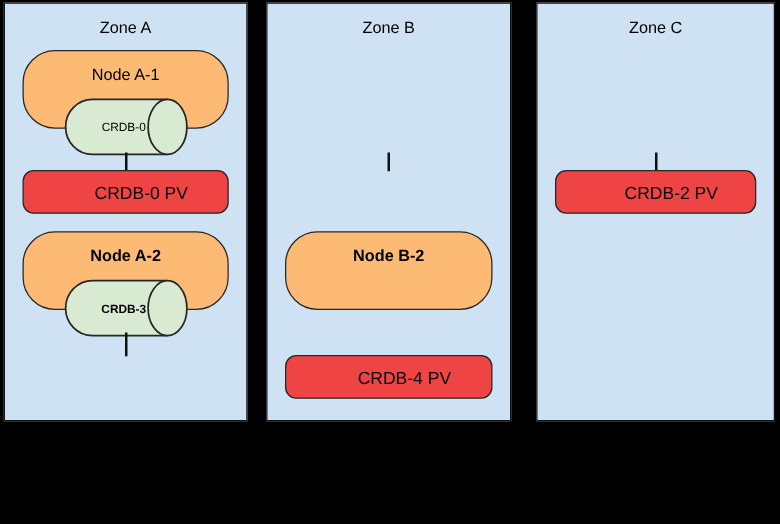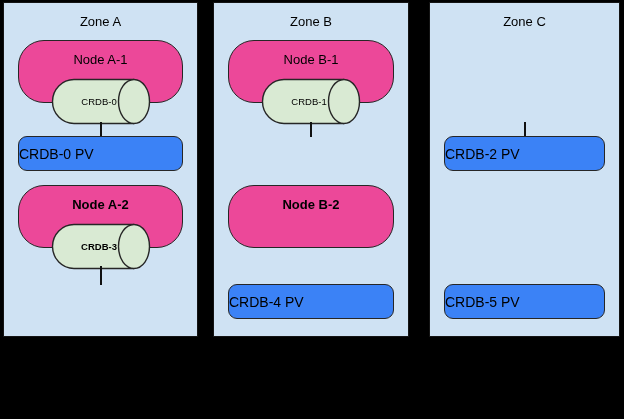--- a/index.html
+++ b/index.html
@@ -5,31 +5,31 @@
   html,body{margin:0;padding:0;background:#000;}
   .canvas{position:relative;width:624px;height:419px;background:#000000;
           font-family:"Liberation Sans",sans-serif;overflow:hidden;color:#000;}
   .zone{position:absolute;top:2px;height:335px;background:#cfe2f3;
         border:1.5px solid #141414;box-sizing:border-box;}
   .zone-a{left:3px;width:195px;}
   .zone-b{left:213px;width:196px;}
   .zone-c{left:429px;width:191px;text-decoration:underline;}
   .zone-label{position:absolute;top:11px;left:0;right:0;text-align:center;
               font-size:13px;line-height:15px;}
-  .node{position:absolute;left:14px;right:14px;height:63px;background:#ec4899;
+  .node{position:absolute;left:14px;right:14px;height:63px;background:#fdba74;
         border:1.4px solid #262626;border-radius:26px;box-sizing:border-box;}
   .node1{top:37px;}
   .node2{top:182px;font-weight:bold;}
   .node-label{position:absolute;top:11px;left:0;right:0;text-align:center;
               font-size:13px;line-height:15px;}
   .cyl{position:absolute;top:37px;left:50%;transform:translateX(-50%);}
   .cyl text{font-family:"Liberation Sans",sans-serif;}
-  .pv{position:absolute;left:14px;right:14px;height:35px;background:#3b82f6;
+  .pv{position:absolute;left:14px;right:14px;height:35px;background:#ef4444;
       border:1.4px solid #262626;border-radius:9px;box-sizing:border-box;
-      display:flex;align-items:center;justify-content:flex-start;font-size:14px;}
+      display:flex;align-items:center;justify-content:center;font-size:14px;padding-left:25px;}
   .pv1{top:133px;}
   .pv2{top:281px;}
   .connector{position:absolute;width:2px;background:#111;
              left:50%;transform:translateX(-50%);}
   .conn1{top:119px;height:15px;}
   .conn2{top:263px;height:19px;}
 </style>
 </head>
 <body>
 
@@ -58,44 +58,33 @@
         <ellipse cx="83" cy="23.5" rx="15.5" ry="22" fill="#d9ead3" stroke="#262626" stroke-width="1.4"></ellipse>
         <text x="48" y="27" text-anchor="middle" font-size="9.5" fill="#000">CRDB-3</text>
       </svg>
     </div>
     <div class="connector conn2"></div>
   </div>
 
   <div class="zone zone-b">
     <div class="zone-label">Zone B</div>
 
-    <div class="node node1">
-      <div class="node-label">Node B-1</div>
-      <svg class="cyl" width="100" height="47" viewBox="0 0 100 47">
-        <path d="M83,1.5 L23,1.5 A21.5,22 0 0 0 23,45.5 L83,45.5" fill="#d9ead3" stroke="#262626" stroke-width="1.4"></path>
-        <ellipse cx="83" cy="23.5" rx="15.5" ry="22" fill="#d9ead3" stroke="#262626" stroke-width="1.4"></ellipse>
-        <text x="48" y="27" text-anchor="middle" font-size="9.5" fill="#000">CRDB-1</text>
-      </svg>
-    </div>
     <div class="connector conn1"></div>
 
     <div class="node node2">
       <div class="node-label">Node B-2</div>
     </div>
     <div class="pv pv2">
       <span>CRDB-4 PV</span>
     </div>
   </div>
 
   <div class="zone zone-c">
     <div class="zone-label">Zone C</div>
 
     <div class="connector conn1"></div>
     <div class="pv pv1">
       <span>CRDB-2 PV</span>
     </div>
 
-    <div class="pv pv2">
-      <span>CRDB-5 PV</span>
-    </div>
   </div>
 
 </div>
 
 </body></html>

